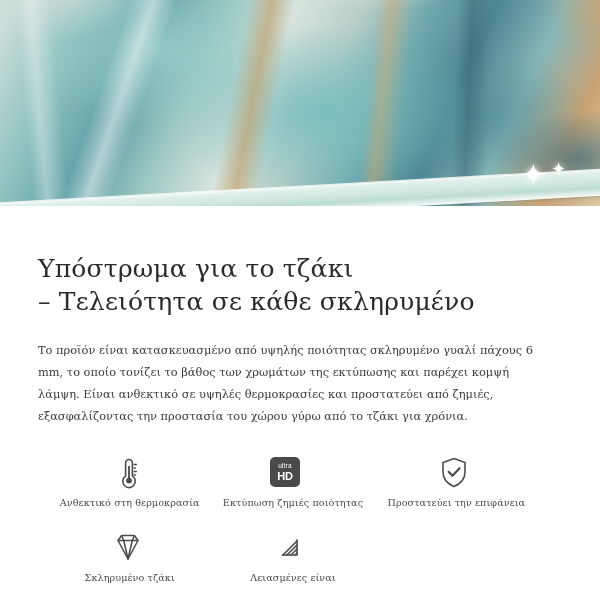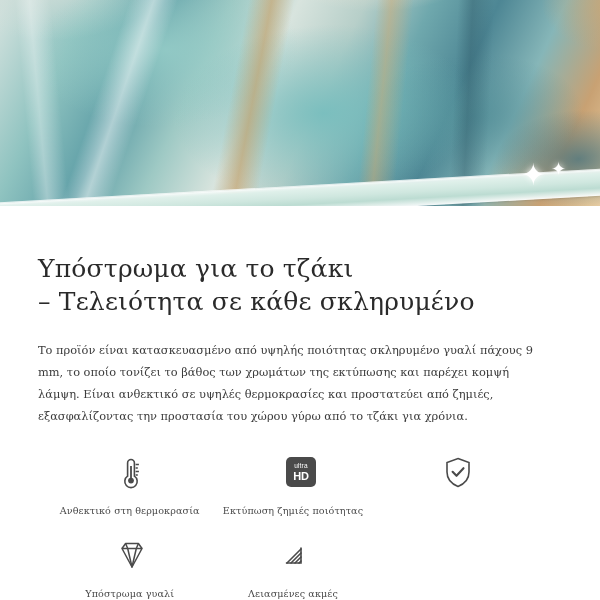--- a/index.html
+++ b/index.html
@@ -166,26 +166,26 @@
     display: flex;
     flex-direction: column;
     align-items: center;
     text-align: center;
   }
   .feature-icon {
     width: 46px;
     height: 46px;
     display: flex;
     align-items: center;
-    justify-content: flex-end;
+    justify-content: flex-start;
     color: #4a4a4a;
   }
   .feature-icon svg { display: block; }
   .feature-label {
-    margin-top: 10px;
+    margin-top: 2px;
     font-family: "DejaVu Serif", serif;
     font-size: 9.6px;
     color: #4a4a4a;
     letter-spacing: 0.1px;
   }
   .hd-badge {
     width: 30px;
     height: 30px;
     border-radius: 5px;
     background: #4a4a4a;
@@ -227,21 +227,21 @@
     </div>
   </div>
 
   <div class="content">
 
     <h1 class="headline">
       <span>Υπόστρωμα για το τζάκι</span>
       <span class="line2">– Τελειότητα σε κάθε σκληρυμένο</span>
     </h1>
 
-    <p class="body-copy">Το προϊόν είναι κατασκευασμένο από υψηλής ποιότητας σκληρυμένο γυαλί πάχους 9 mm, το οποίο τονίζει το βάθος των χρωμάτων της εκτύπωσης και παρέχει κομψή λάμψη. Είναι ανθεκτικό σε υψηλές θερμοκρασίες και προστατεύει από ζημιές, εξασφαλίζοντας την προστασία του χώρου γύρω από το τζάκι για χρόνια.</p>
+    <p class="body-copy">Το προϊόν είναι κατασκευασμένο από υψηλής ποιότητας σκληρυμένο γυαλί πάχους 6 mm, το οποίο τονίζει το βάθος των χρωμάτων της εκτύπωσης και παρέχει κομψή λάμψη. Είναι ανθεκτικό σε υψηλές θερμοκρασίες και προστατεύει από ζημιές, εξασφαλίζοντας την προστασία του χώρου γύρω από το τζάκι για χρόνια.</p>
 
     <div class="features">
 
       <div class="feature">
         <div class="feature-icon">
           <svg width="44" height="44" viewBox="0 0 44 44" fill="none" stroke="#4a4a4a" stroke-width="1.6">
             <path d="M22 9.5a3.4 3.4 0 0 1 3.4 3.4v13.3a6.2 6.2 0 1 1-6.8 0V12.9A3.4 3.4 0 0 1 22 9.5z"></path>
             <circle cx="22" cy="30.6" r="2.9" fill="#4a4a4a" stroke="none"></circle>
             <rect x="21.1" y="16" width="1.8" height="13" fill="#4a4a4a" stroke="none"></rect>
             <path d="M26.6 14.5h3.3M26.6 18h2.2M26.6 21.5h3.3M26.6 25h2.2"></path>
@@ -260,42 +260,43 @@
         <div class="feature-label">Εκτύπωση ζημιές ποιότητας</div>
       </div>
 
       <div class="feature">
         <div class="feature-icon">
           <svg width="42" height="42" viewBox="0 0 42 42" fill="none" stroke="#4a4a4a" stroke-width="1.6">
             <path d="M21 7.5l11 4v9.6c0 7-4.6 11.9-11 14.4-6.4-2.5-11-7.4-11-14.4V11.5l11-4z"></path>
             <path d="M15.6 20.8l3.9 4 7-7.6" stroke-width="2.1" stroke-linecap="round" stroke-linejoin="round"></path>
           </svg>
         </div>
+        <div class="feature-label">Προστατεύει την επιφάνεια</div>
       </div>
 
       <div class="feature">
         <div class="feature-icon">
           <svg width="42" height="42" viewBox="0 0 42 42" fill="none" stroke="#4a4a4a" stroke-width="1.5" stroke-linejoin="round">
             <path d="M11 14.5h20L21 33 11 14.5z"></path>
             <path d="M11 14.5l3.6-5h12.8l3.6 5"></path>
             <path d="M14.6 9.5l2.1 5M27.4 9.5l-2.1 5M16.7 14.5L21 33l4.3-18.5"></path>
           </svg>
         </div>
-        <div class="feature-label">Υπόστρωμα γυαλί</div>
+        <div class="feature-label">Σκληρυμένο τζάκι</div>
       </div>
 
       <div class="feature">
         <div class="feature-icon">
           <svg width="42" height="42" viewBox="0 0 42 42" fill="none" stroke="#4a4a4a" stroke-width="1.6" stroke-linecap="round">
             <path d="M13 29l14-14"></path>
             <path d="M17 29l10-10"></path>
             <path d="M21 29l6-6"></path>
             <path d="M25 29l2-2"></path>
             <path d="M27 14v15H12.5"></path>
           </svg>
         </div>
-        <div class="feature-label">Λειασμένες ακμές</div>
+        <div class="feature-label">Λειασμένες είναι</div>
       </div>
 
 
     </div>
   </div>
 </div>
 
 </body></html>

